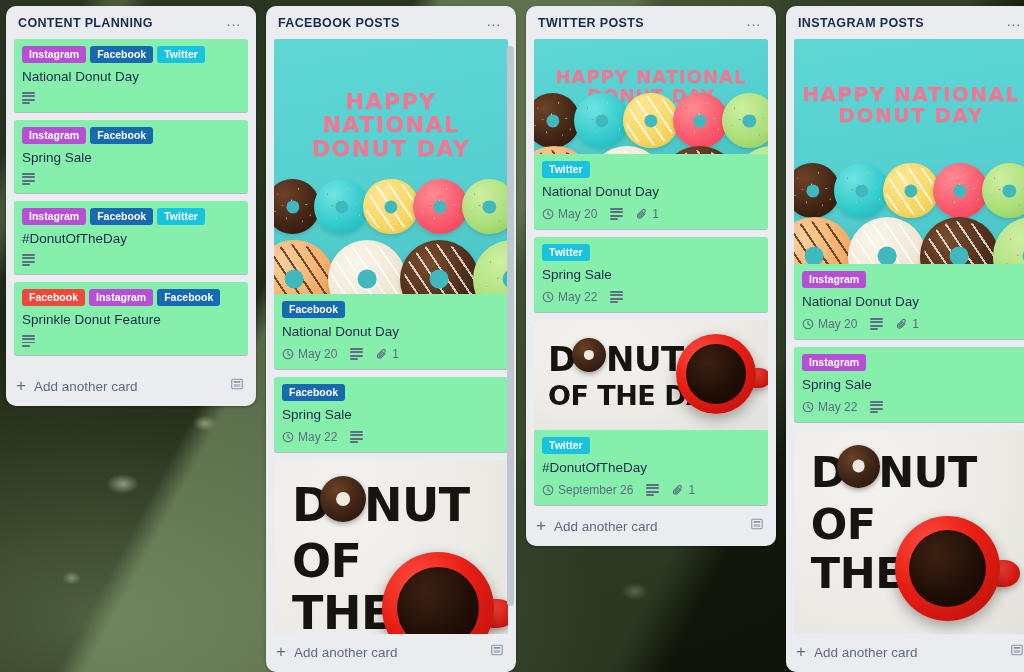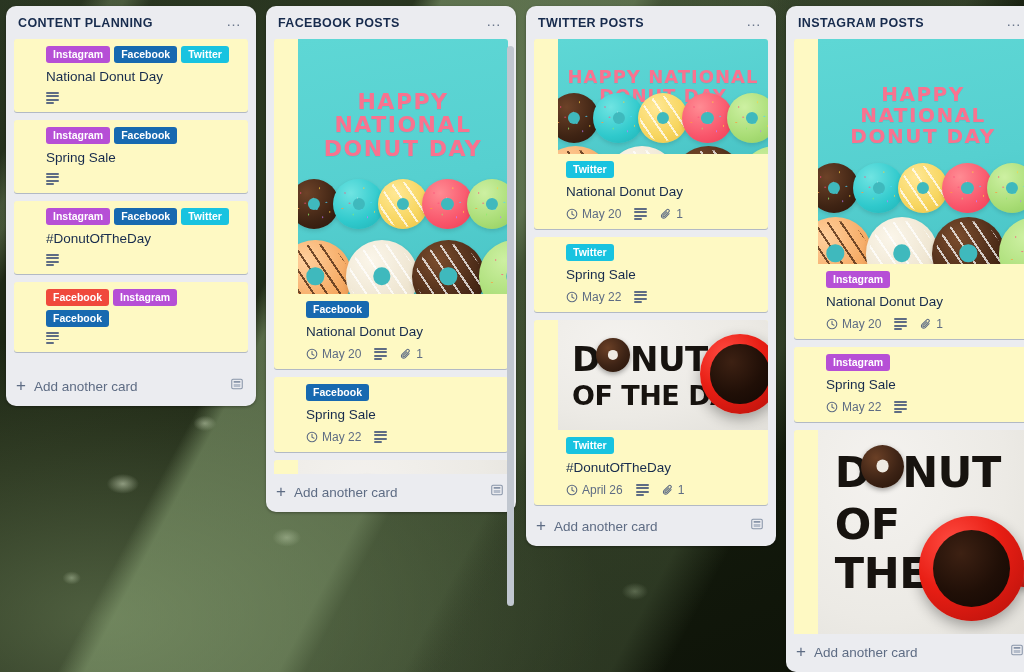--- a/index.html
+++ b/index.html
@@ -84,27 +84,26 @@
     flex: 1 1 auto;
     overflow: hidden;
     padding: 0 8px;
     display: flex;
     flex-direction: column;
     gap: 8px;
     position: relative;
   }
 
   .card {
-    background: #fef9c3;
+    background: #86efac;
     border-radius: 3px;
     box-shadow: 0 1px 0 rgba(9,30,66,.25);
     overflow: hidden;
     cursor: pointer;
     flex: 0 0 auto;
-    padding-left: 24px;
   }
   .card-body { padding: 7px 8px 8px 8px; }
 
   .labels { display: flex; flex-wrap: wrap; gap: 4px; margin-bottom: 5px; }
   .label {
     font-size: 10.5px;
     font-weight: bold;
     color: #fff;
     border-radius: 3px;
     padding: 2px 7px 3px 7px;
@@ -340,20 +339,21 @@
             </div>
           </div>
         </div>
         <div class="card">
           <div class="card-body">
             <div class="labels">
               <span class="label" style="background:#f0493c">Facebook</span>
               <span class="label" style="background:#b64fd6">Instagram</span>
               <span class="label" style="background:#1769b0">Facebook</span>
             </div>
+            <div class="card-title">Sprinkle Donut Feature</div>
             <div class="badges">
               <span class="badge">
                 <span class="desc-lines">
                   <i></i>
                   <i></i>
                   <i></i>
                   <i></i>
                 </span>
               </span>
             </div>
@@ -365,21 +365,21 @@
           <span class="plus-icon">+</span>
           <span>Add another card</span>
         </span>
         <span class="template-icon"><svg width="14" height="14" viewBox="0 0 16 16" fill="none" stroke="#8894a8" stroke-width="1.2">
             <rect x="2" y="2.5" width="12" height="11" rx="1.4"></rect>
             <rect x="4.2" y="4.6" width="7.6" height="2.1" rx=".5" fill="#8894a8" stroke="none"></rect>
             <rect x="4.2" y="8" width="7.6" height="3.3" rx=".5" fill="#b5bdcb" stroke="none"></rect>
           </svg></span>
       </div>
     </div>
-    <div class="list" style="height: 506px;">
+    <div class="list" style="height: 666px;">
       <div class="list-header">
         <span class="list-title">FACEBOOK POSTS</span>
         <span class="list-menu">…</span>
       </div>
       <div class="cards">
         <div class="card">
           <div class="cover cover-donutday" style="height:255px;">
             <div class="dd-text" style="top:51px;font-size:22px;">
               <div>HAPPY NATIONAL</div>
               <div>DONUT DAY</div>
@@ -613,21 +613,21 @@
             <div class="labels">
               <span class="label" style="background:#18c3e0">Twitter</span>
             </div>
             <div class="card-title">#DonutOfTheDay</div>
             <div class="badges">
               <span class="badge">
                 <svg width="12" height="12" viewBox="0 0 14 14" fill="none" stroke="#5e6c84" stroke-width="1.3">
                   <circle cx="7" cy="7" r="5.6"></circle>
                   <path d="M7 3.8V7.2L9.3 8.5" stroke-linecap="round"></path>
                 </svg>
-                <span>April 26</span>
+                <span>September 26</span>
               </span>
               <span class="badge">
                 <span class="desc-lines">
                   <i></i>
                   <i></i>
                   <i></i>
                   <i></i>
                 </span>
               </span>
               <span class="badge">

